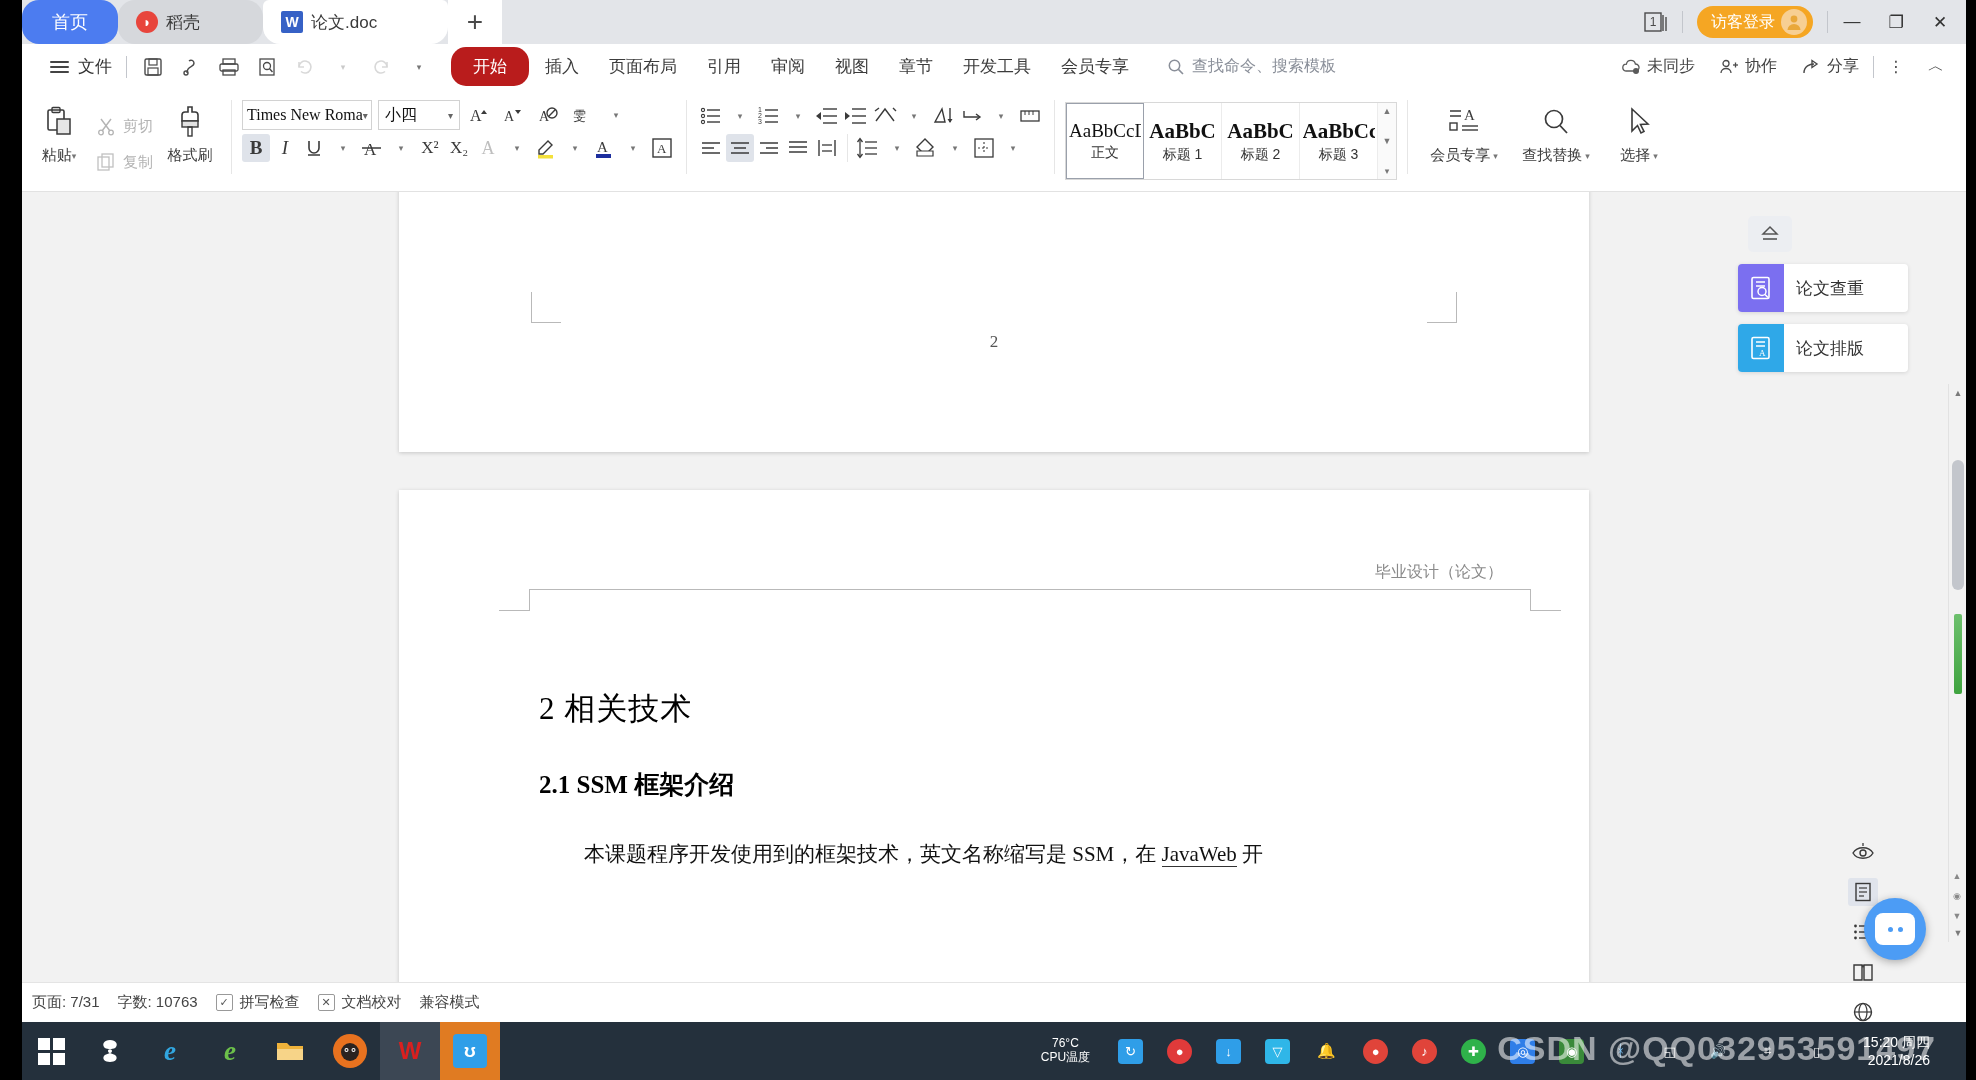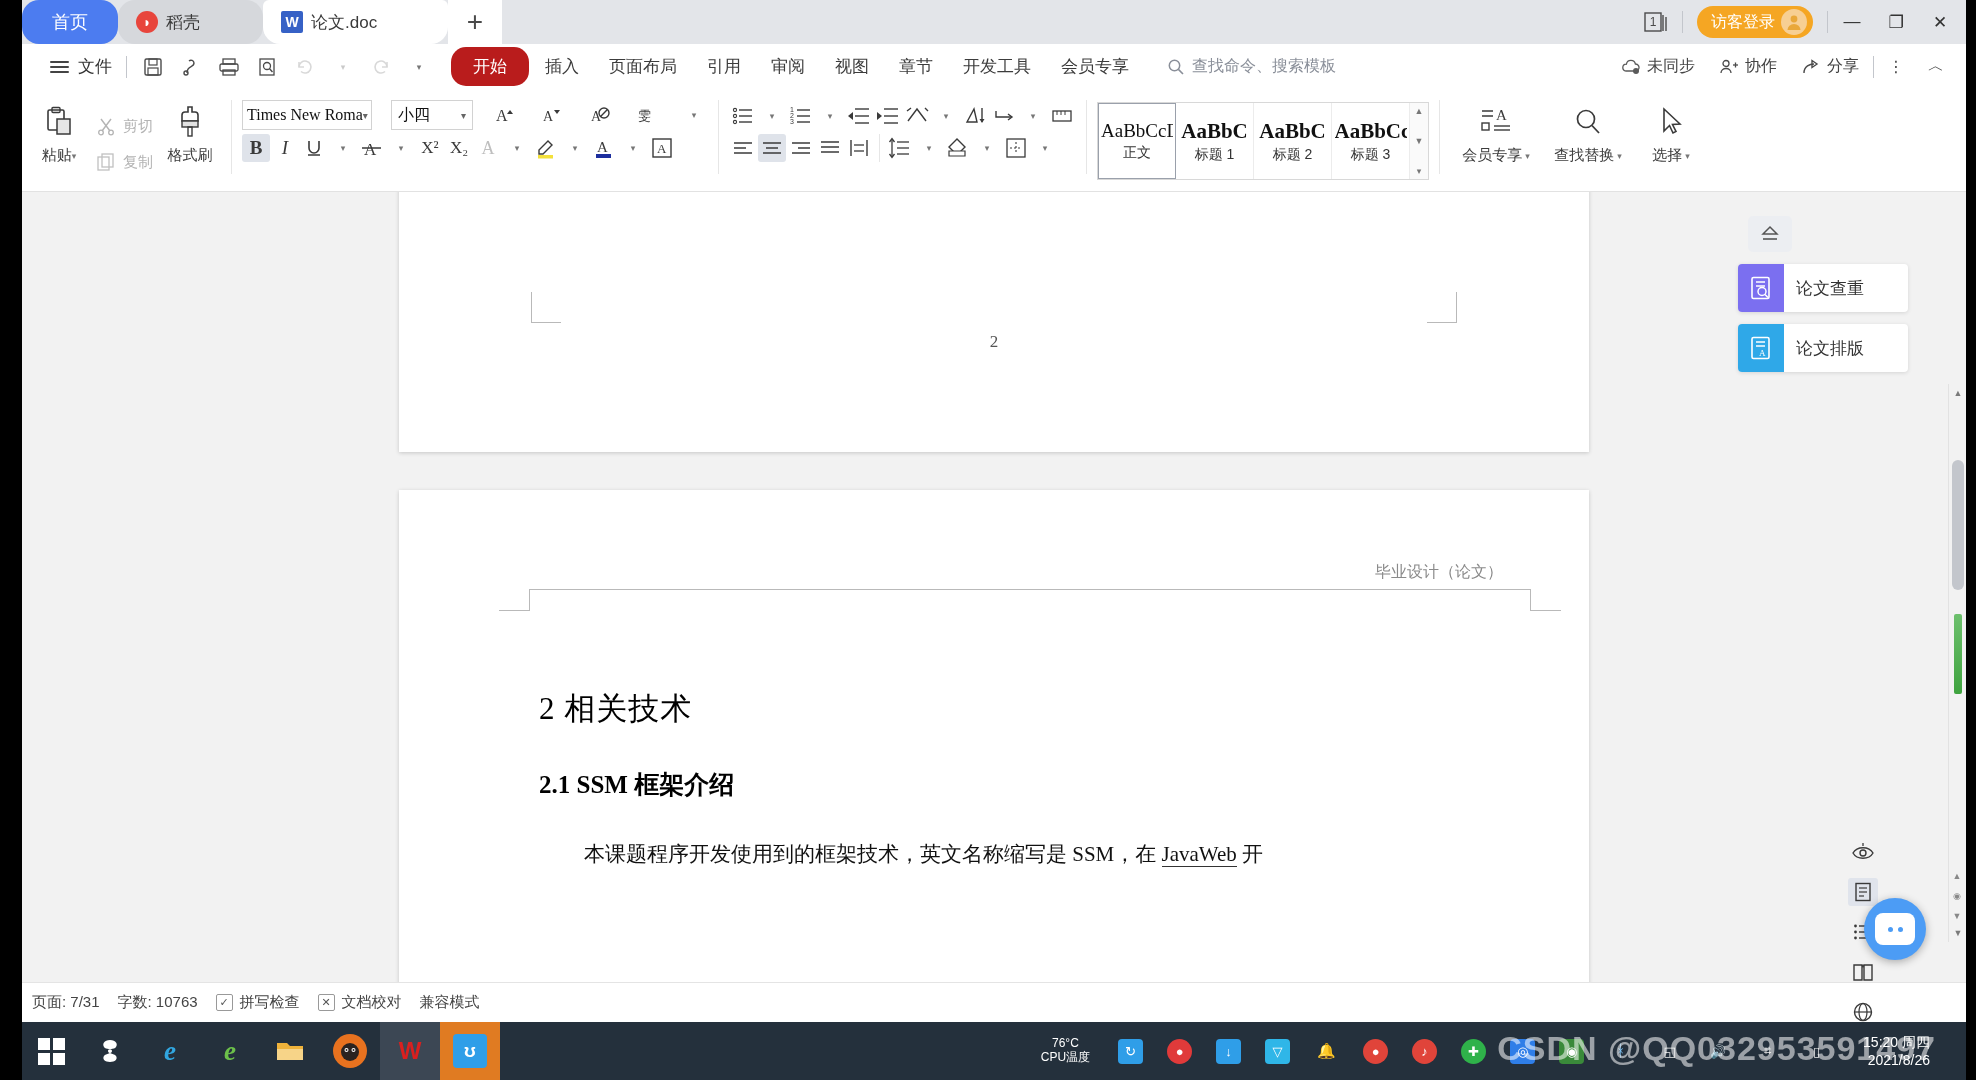--- a/index.html
+++ b/index.html
@@ -86,21 +86,21 @@
 
   .bigbtn{
     width:62px;height:92px;display:flex;flex-direction:column;align-items:center;
     justify-content:flex-start;gap:4px;padding-top:8px;font-size:15px;color:#3c3c3c;
   }
   .bigbtn .gly{height:40px;display:flex;align-items:center;justify-content:center;}
   .smallcol{display:flex;flex-direction:column;justify-content:center;height:92px;gap:2px;padding:8px 0 0;}
   .smallbtn{display:flex;align-items:center;gap:7px;font-size:15px;color:#3c3c3c;padding:3px 6px;height:34px;}
   .smallbtn.dim{color:#b4b4b4;}
 
-  .fontrow{display:flex;align-items:center;gap:19px;height:36px;padding-top:6px;justify-content:flex-end;}
+  .fontrow{display:flex;align-items:center;gap:6px;height:36px;padding-top:6px;justify-content:flex-end;}
   .fname{
     width:130px;height:30px;border:1px solid #d2d2d2;background:#fff;
     display:flex;align-items:center;padding:0 4px;font-size:16px;color:#111;
     font-family:"Liberation Serif","DejaVu Serif",serif; white-space:nowrap; overflow:hidden;
   }
   .fsize{
     width:82px;height:30px;border:1px solid #d2d2d2;background:#fff;
     display:flex;align-items:center;padding:0 6px;font-size:16px;color:#111;
   }
   .caret{font-size:10px;color:#666;margin-left:auto;}

